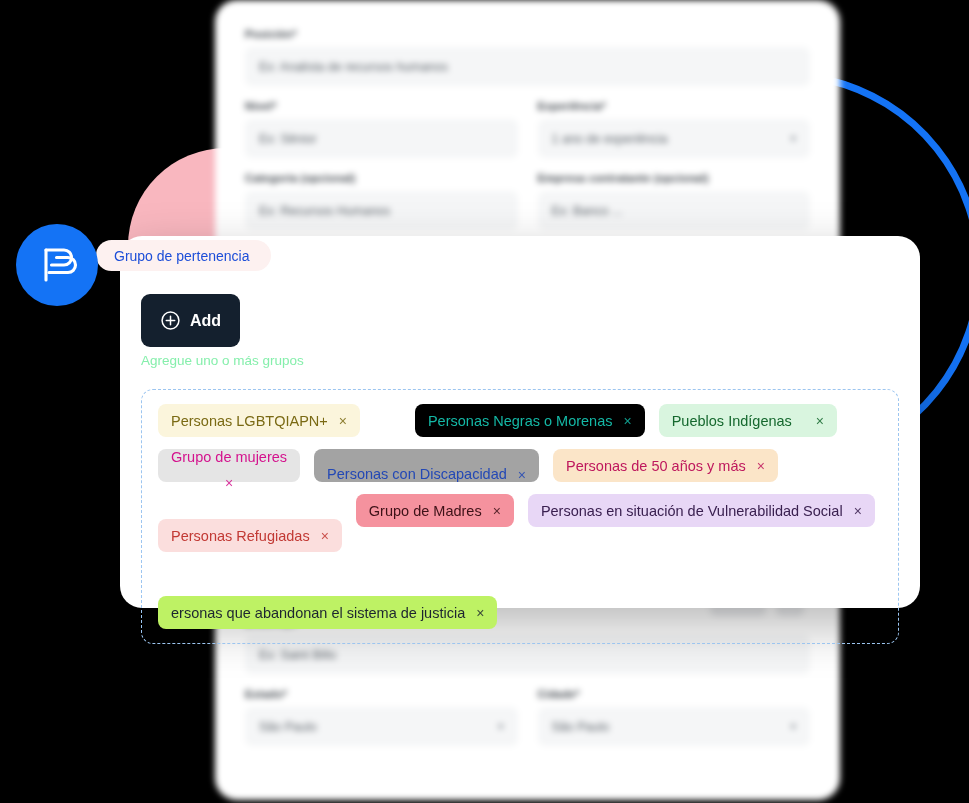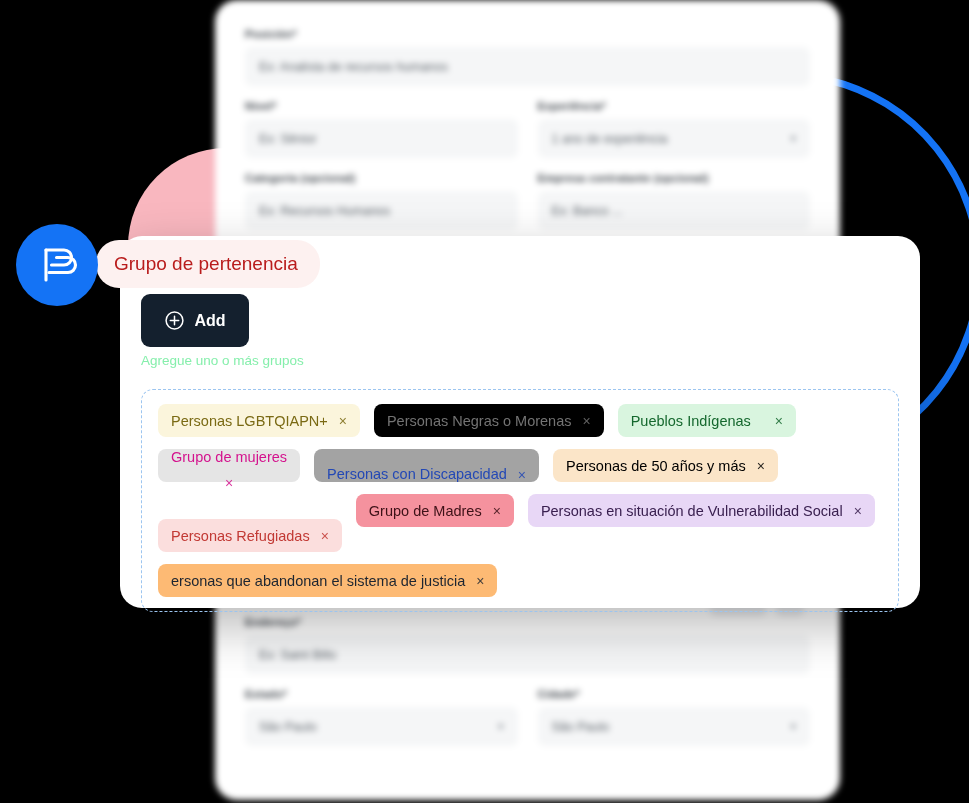--- a/index.html
+++ b/index.html
@@ -120,29 +120,29 @@
     display: flex;
     align-items: center;
     justify-content: center;
   }
 
   
   #group-label-pill {
     position: absolute;
     left: 96px;
     top: 240px;
-    height: 48px;
+    height: 31px;
     background: #fdf1f0;
     border-radius: 23px;
     display: flex;
     align-items: center;
     padding: 0 22px 0 18px;
     z-index: 6;
-    font-size: 19px;
-    color: #b91c1c;
+    font-size: 14px;
+    color: #1d4ed8;
   }
 
   
   #select-row {
     position: absolute;
     left: 141px;
     top: 294px;
     width: 758px;
     display: flex;
     align-items: center;
@@ -158,21 +158,21 @@
     align-items: center;
     justify-content: space-between;
     padding: 0 18px;
     box-sizing: border-box;
   }
   #group-select-value {
     font-size: 15.5px;
     color: #2b333d;
   }
   #add-button {
-    width: 108px;
+    width: 99px;
     height: 53px;
     background: #14202e;
     border-radius: 9px;
     display: flex;
     align-items: center;
     justify-content: center;
     gap: 9px;
     color: #ffffff;
     font-size: 16px;
     font-weight: 700;
@@ -330,49 +330,49 @@
   </div>
 </div>
 
 <div id="helper-text">Agregue uno o más grupos</div>
 
 <div id="chips-container">
     <div class="chip" style="background: rgb(251, 245, 220); color: rgb(122, 106, 20);">
       <span>Personas LGBTQIAPN+</span>
       <span class="chip-x">×</span>
     </div>
-    <div class="chip" style="background: rgb(0, 0, 0); color: #737373;">
+    <div class="chip" style="background: rgb(0, 0, 0); color: #14b8a6; margin-left: 41px;">
       <span>Personas Negras o Morenas</span>
       <span class="chip-x">×</span>
     </div>
     <div class="chip" style="background: rgb(217, 245, 223); color: rgb(21, 104, 46); gap: 24px;">
       <span>Pueblos Indígenas</span>
       <span class="chip-x">×</span>
     </div>
     <div class="chip" style="background: #e5e5e5; color: rgb(212, 18, 141); flex-direction: column;">
       <span>Grupo de mujeres</span>
       <span class="chip-x">×</span>
     </div>
     <div class="chip" style="background: #a3a3a3; color: rgb(35, 72, 181); align-items: flex-end;">
       <span>Personas con Discapacidad</span>
       <span class="chip-x">×</span>
     </div>
-    <div class="chip" style="background: rgb(251, 229, 200); color: #000000;">
+    <div class="chip" style="background: rgb(251, 229, 200); color: #be185d;">
       <span>Personas de 50 años y más</span>
       <span class="chip-x">×</span>
     </div>
     <div class="chip" style="background: rgb(251, 222, 221); color: rgb(194, 57, 52); margin-top: 25px;">
       <span>Personas Refugiadas</span>
       <span class="chip-x">×</span>
     </div>
     <div class="chip" style="background: rgb(245, 146, 158); color: rgb(61, 17, 23);">
       <span>Grupo de Madres</span>
       <span class="chip-x">×</span>
     </div>
     <div class="chip" style="background: rgb(232, 215, 246); color: rgb(58, 32, 80);">
       <span>Personas en situación de Vulnerabilidad Social</span>
       <span class="chip-x">×</span>
     </div>
-    <div class="chip" style="background: #fdba74; color: rgb(29, 37, 48);">
+    <div class="chip" style="background: #bef264; color: rgb(29, 37, 48); margin-top: 32px;">
       <span>ersonas que abandonan el sistema de justicia</span>
       <span class="chip-x">×</span>
     </div>
   </div>
 
 </body></html>

